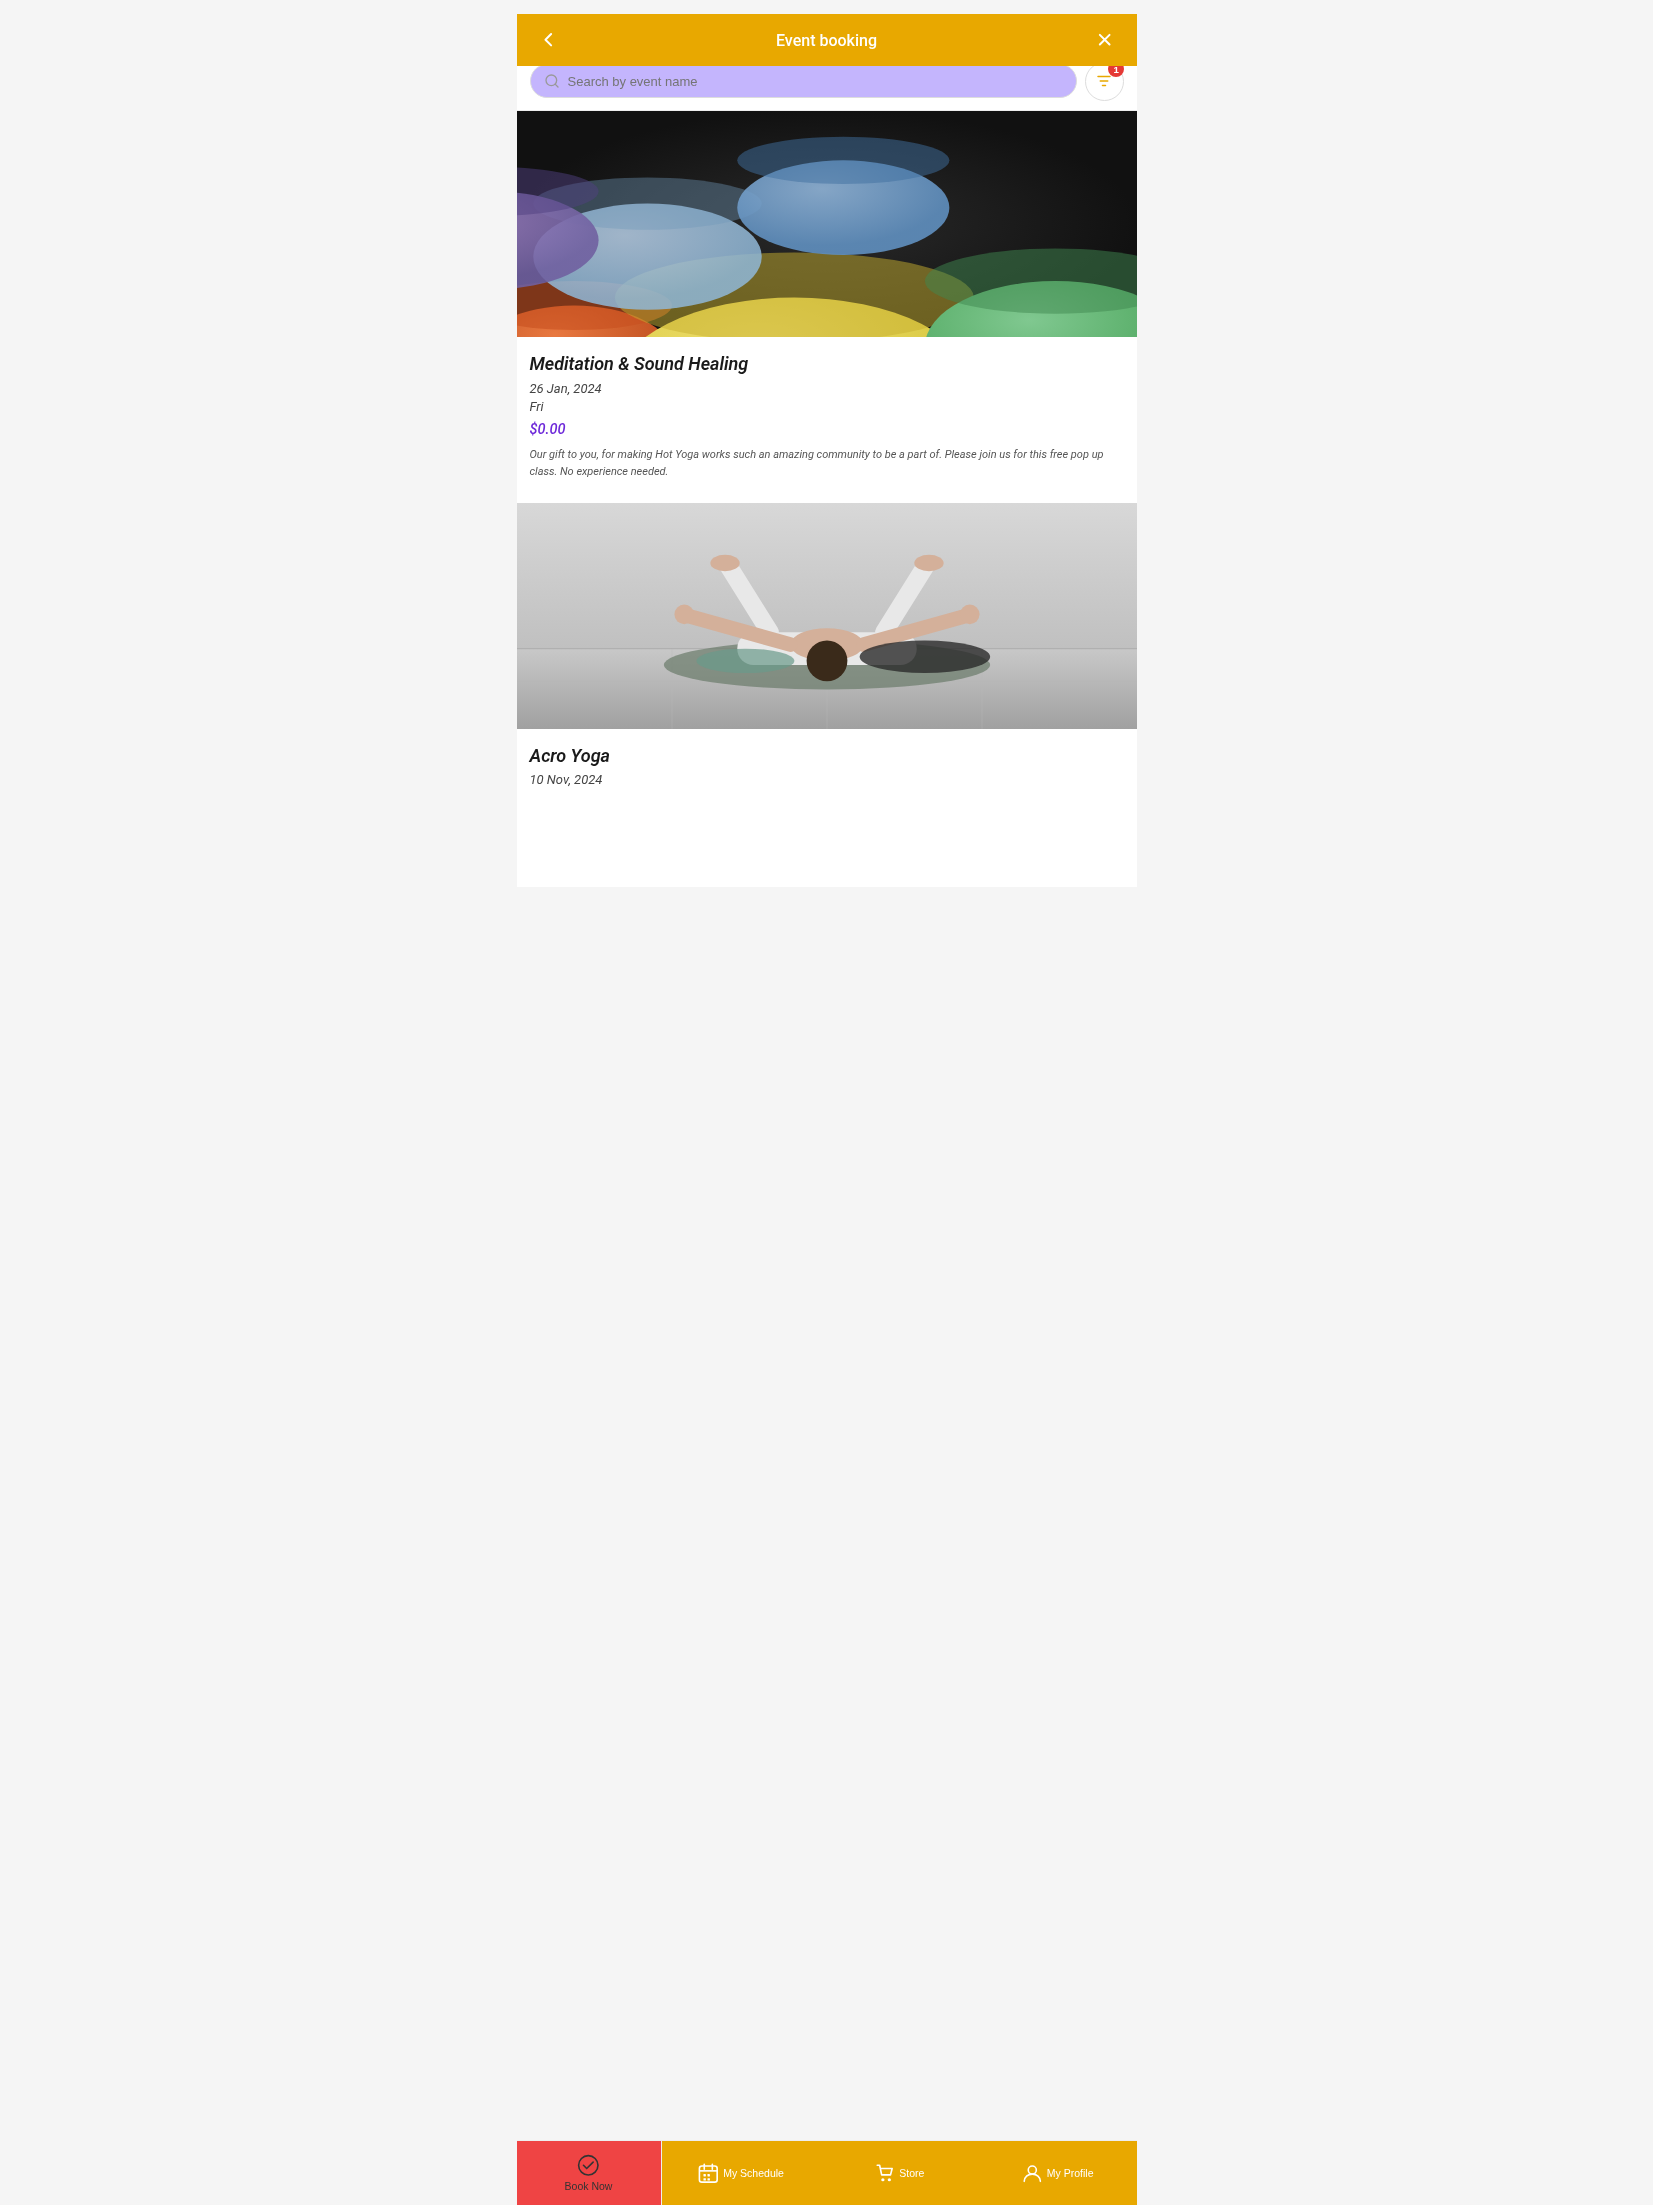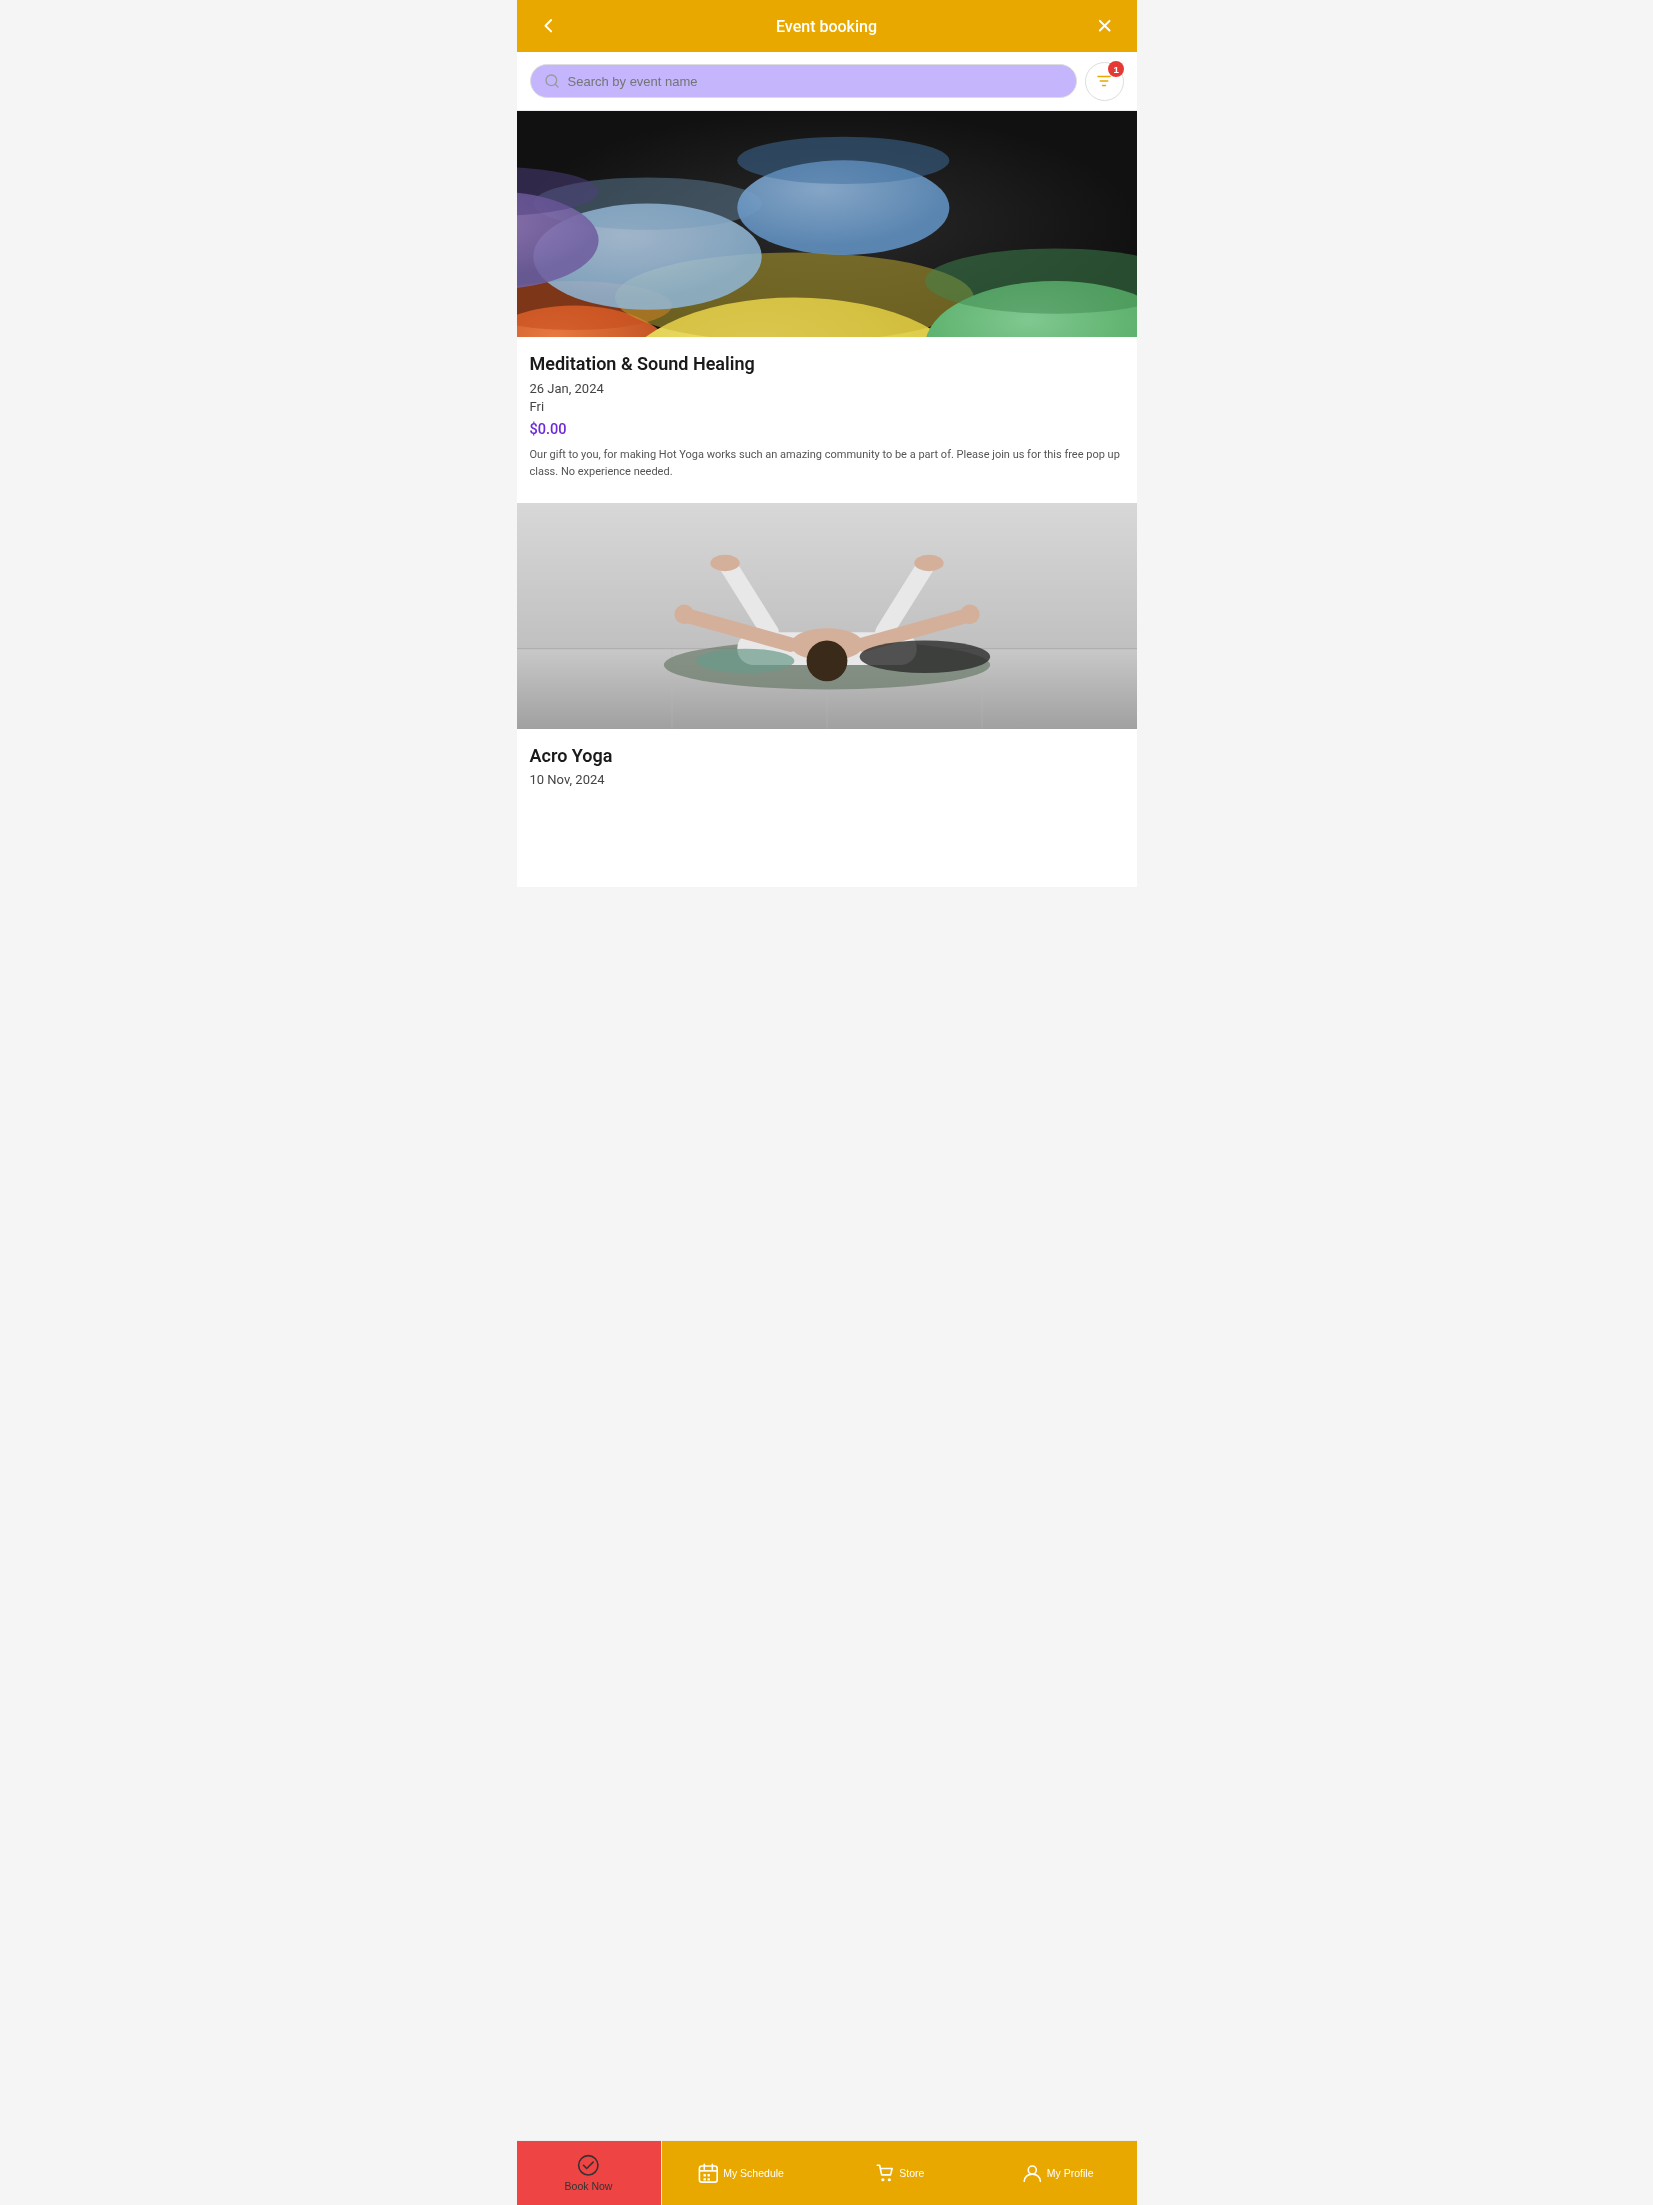--- a/index.html
+++ b/index.html
@@ -18,21 +18,21 @@
 
     
     .header {
       background: #E8A800;
       display: flex;
       align-items: center;
       justify-content: space-between;
       padding: 0 16px;
       height: 52px;
       position: sticky;
-      top: 0;
+      top: 14px;
       z-index: 100;
     }
 
     .header-back-btn {
       background: none;
       border: none;
       cursor: pointer;
       display: flex;
       align-items: center;
       justify-content: center;
@@ -126,20 +126,21 @@
     }
 
     
     .event-card {
       background: white;
       margin-bottom: 6.5px;
     }
 
     .event-info {
       padding: 16px 13px;
+      font-style: italic;
     }
 
     .event-title {
       font-size: 18px;
       font-weight: 600;
       color: #1a1a1a;
       margin-bottom: 6.5px;
     }
 
     .event-date {

